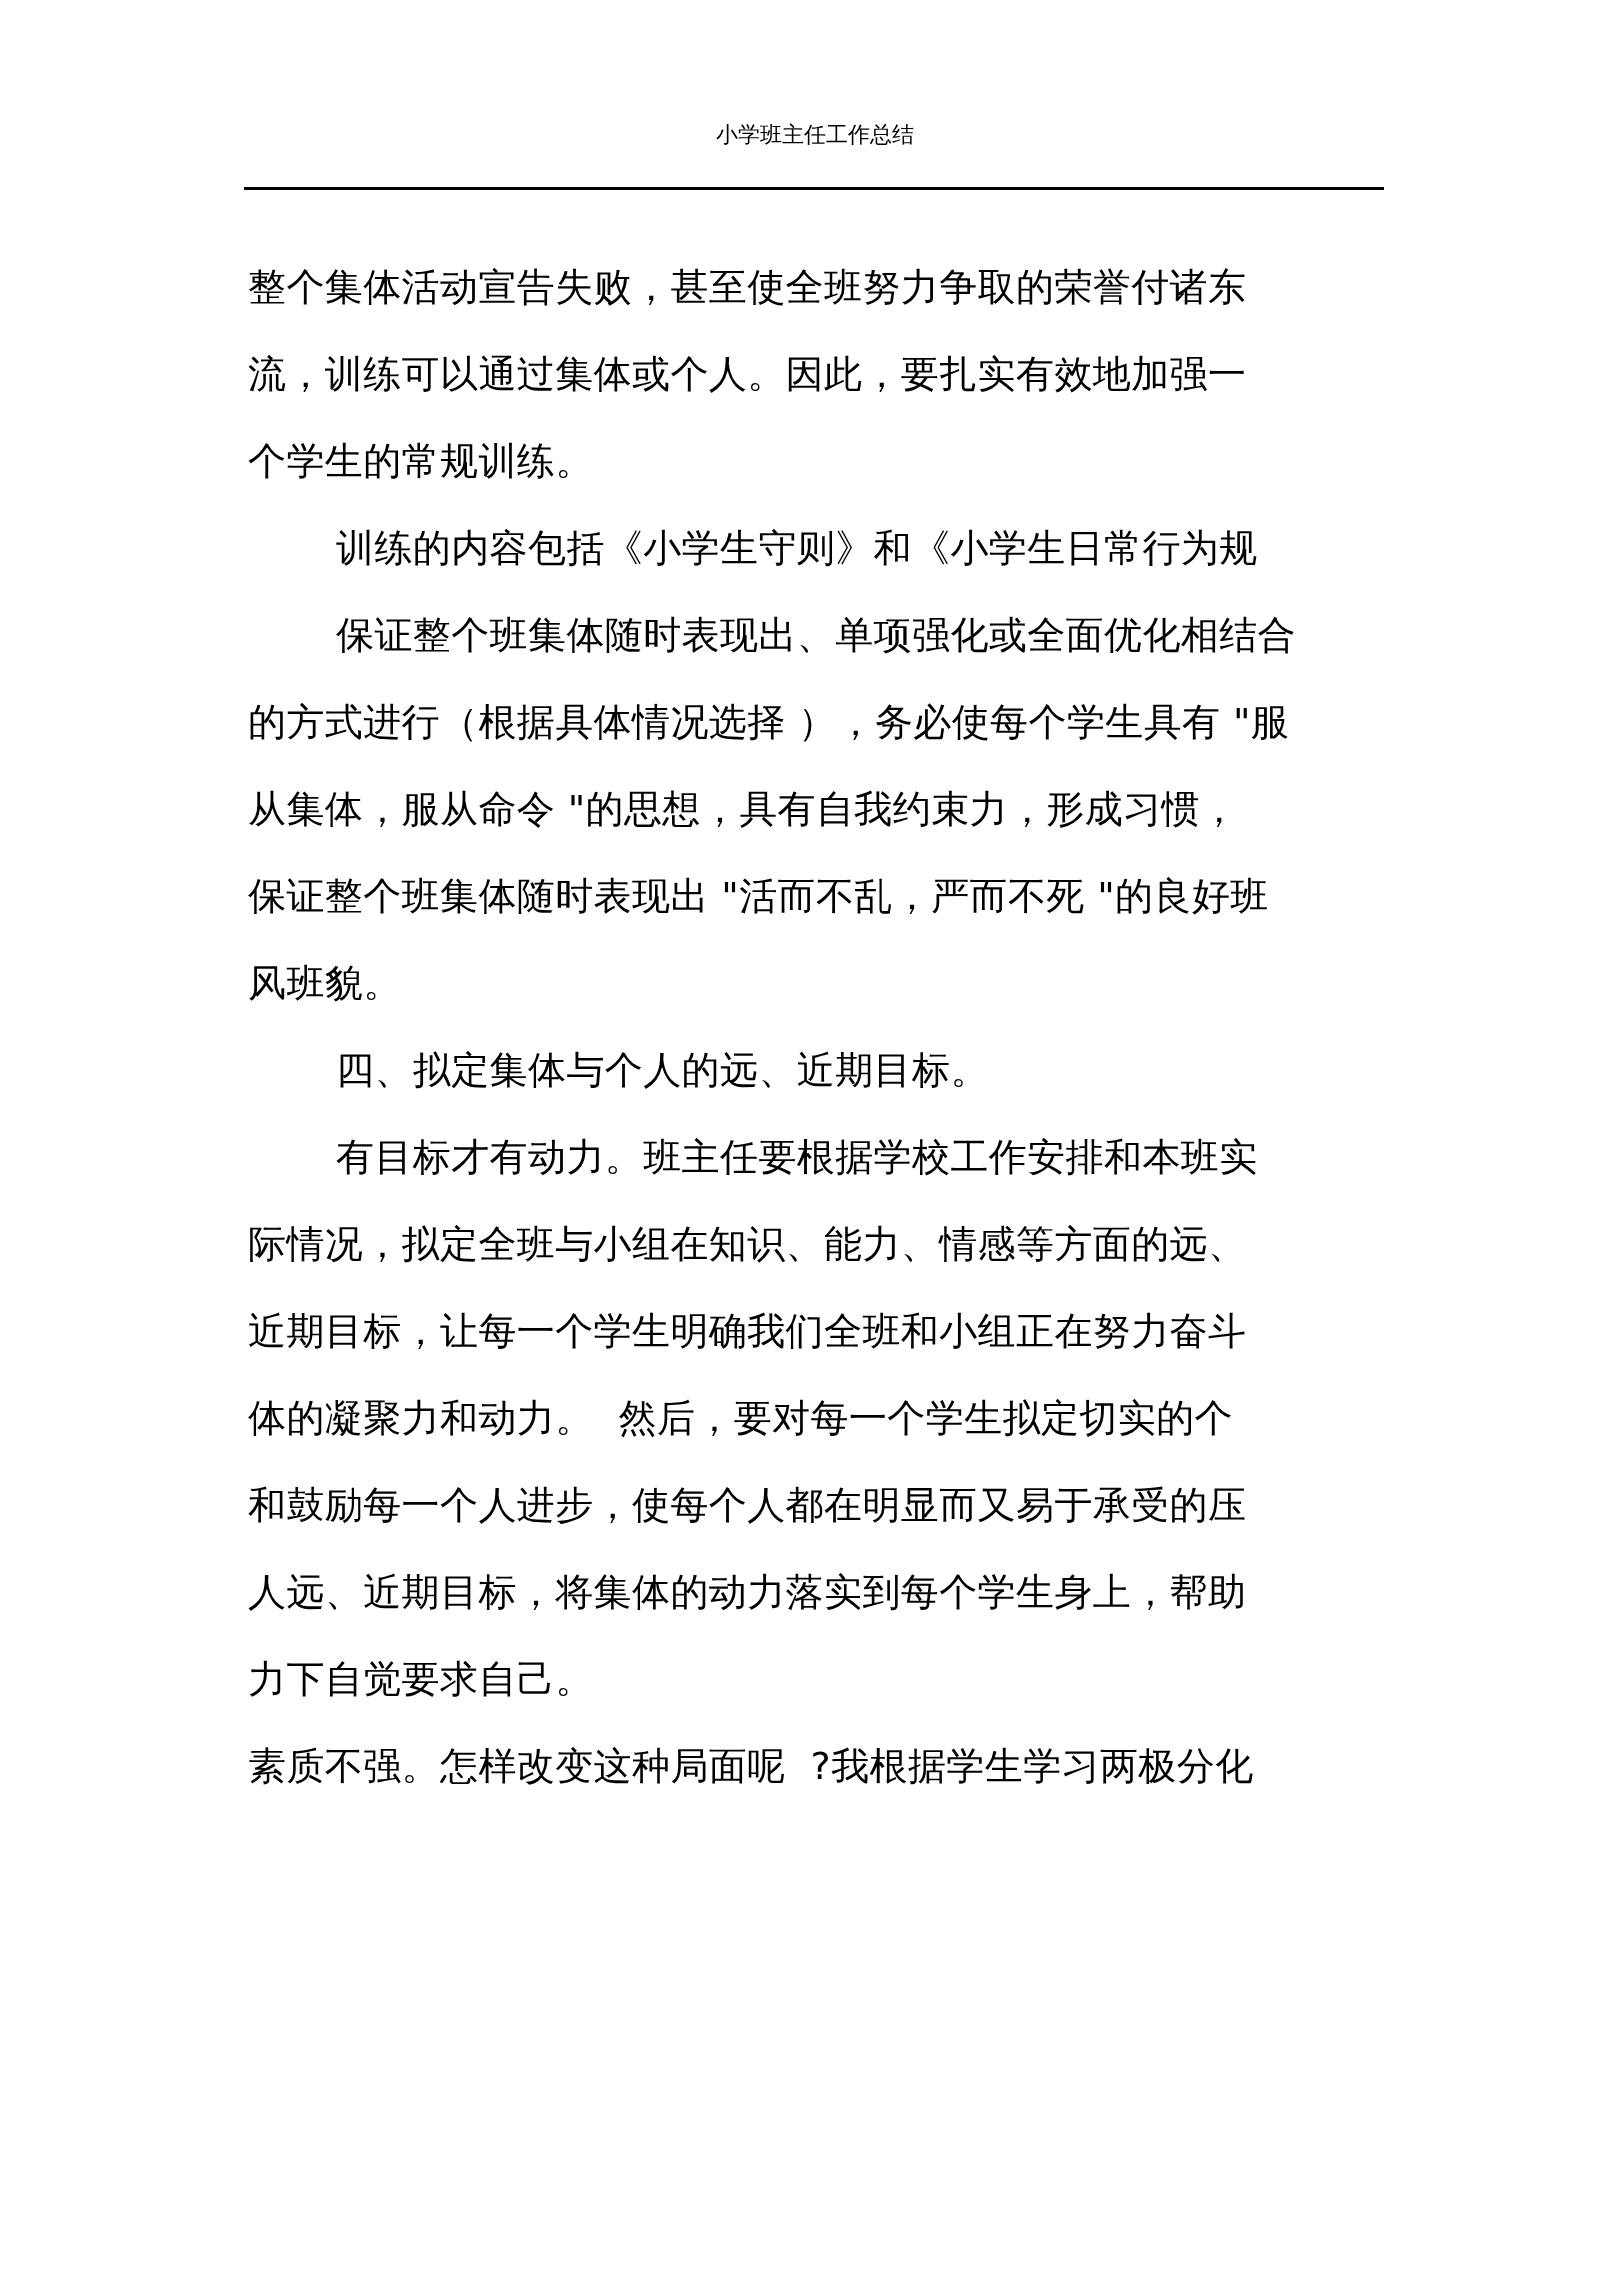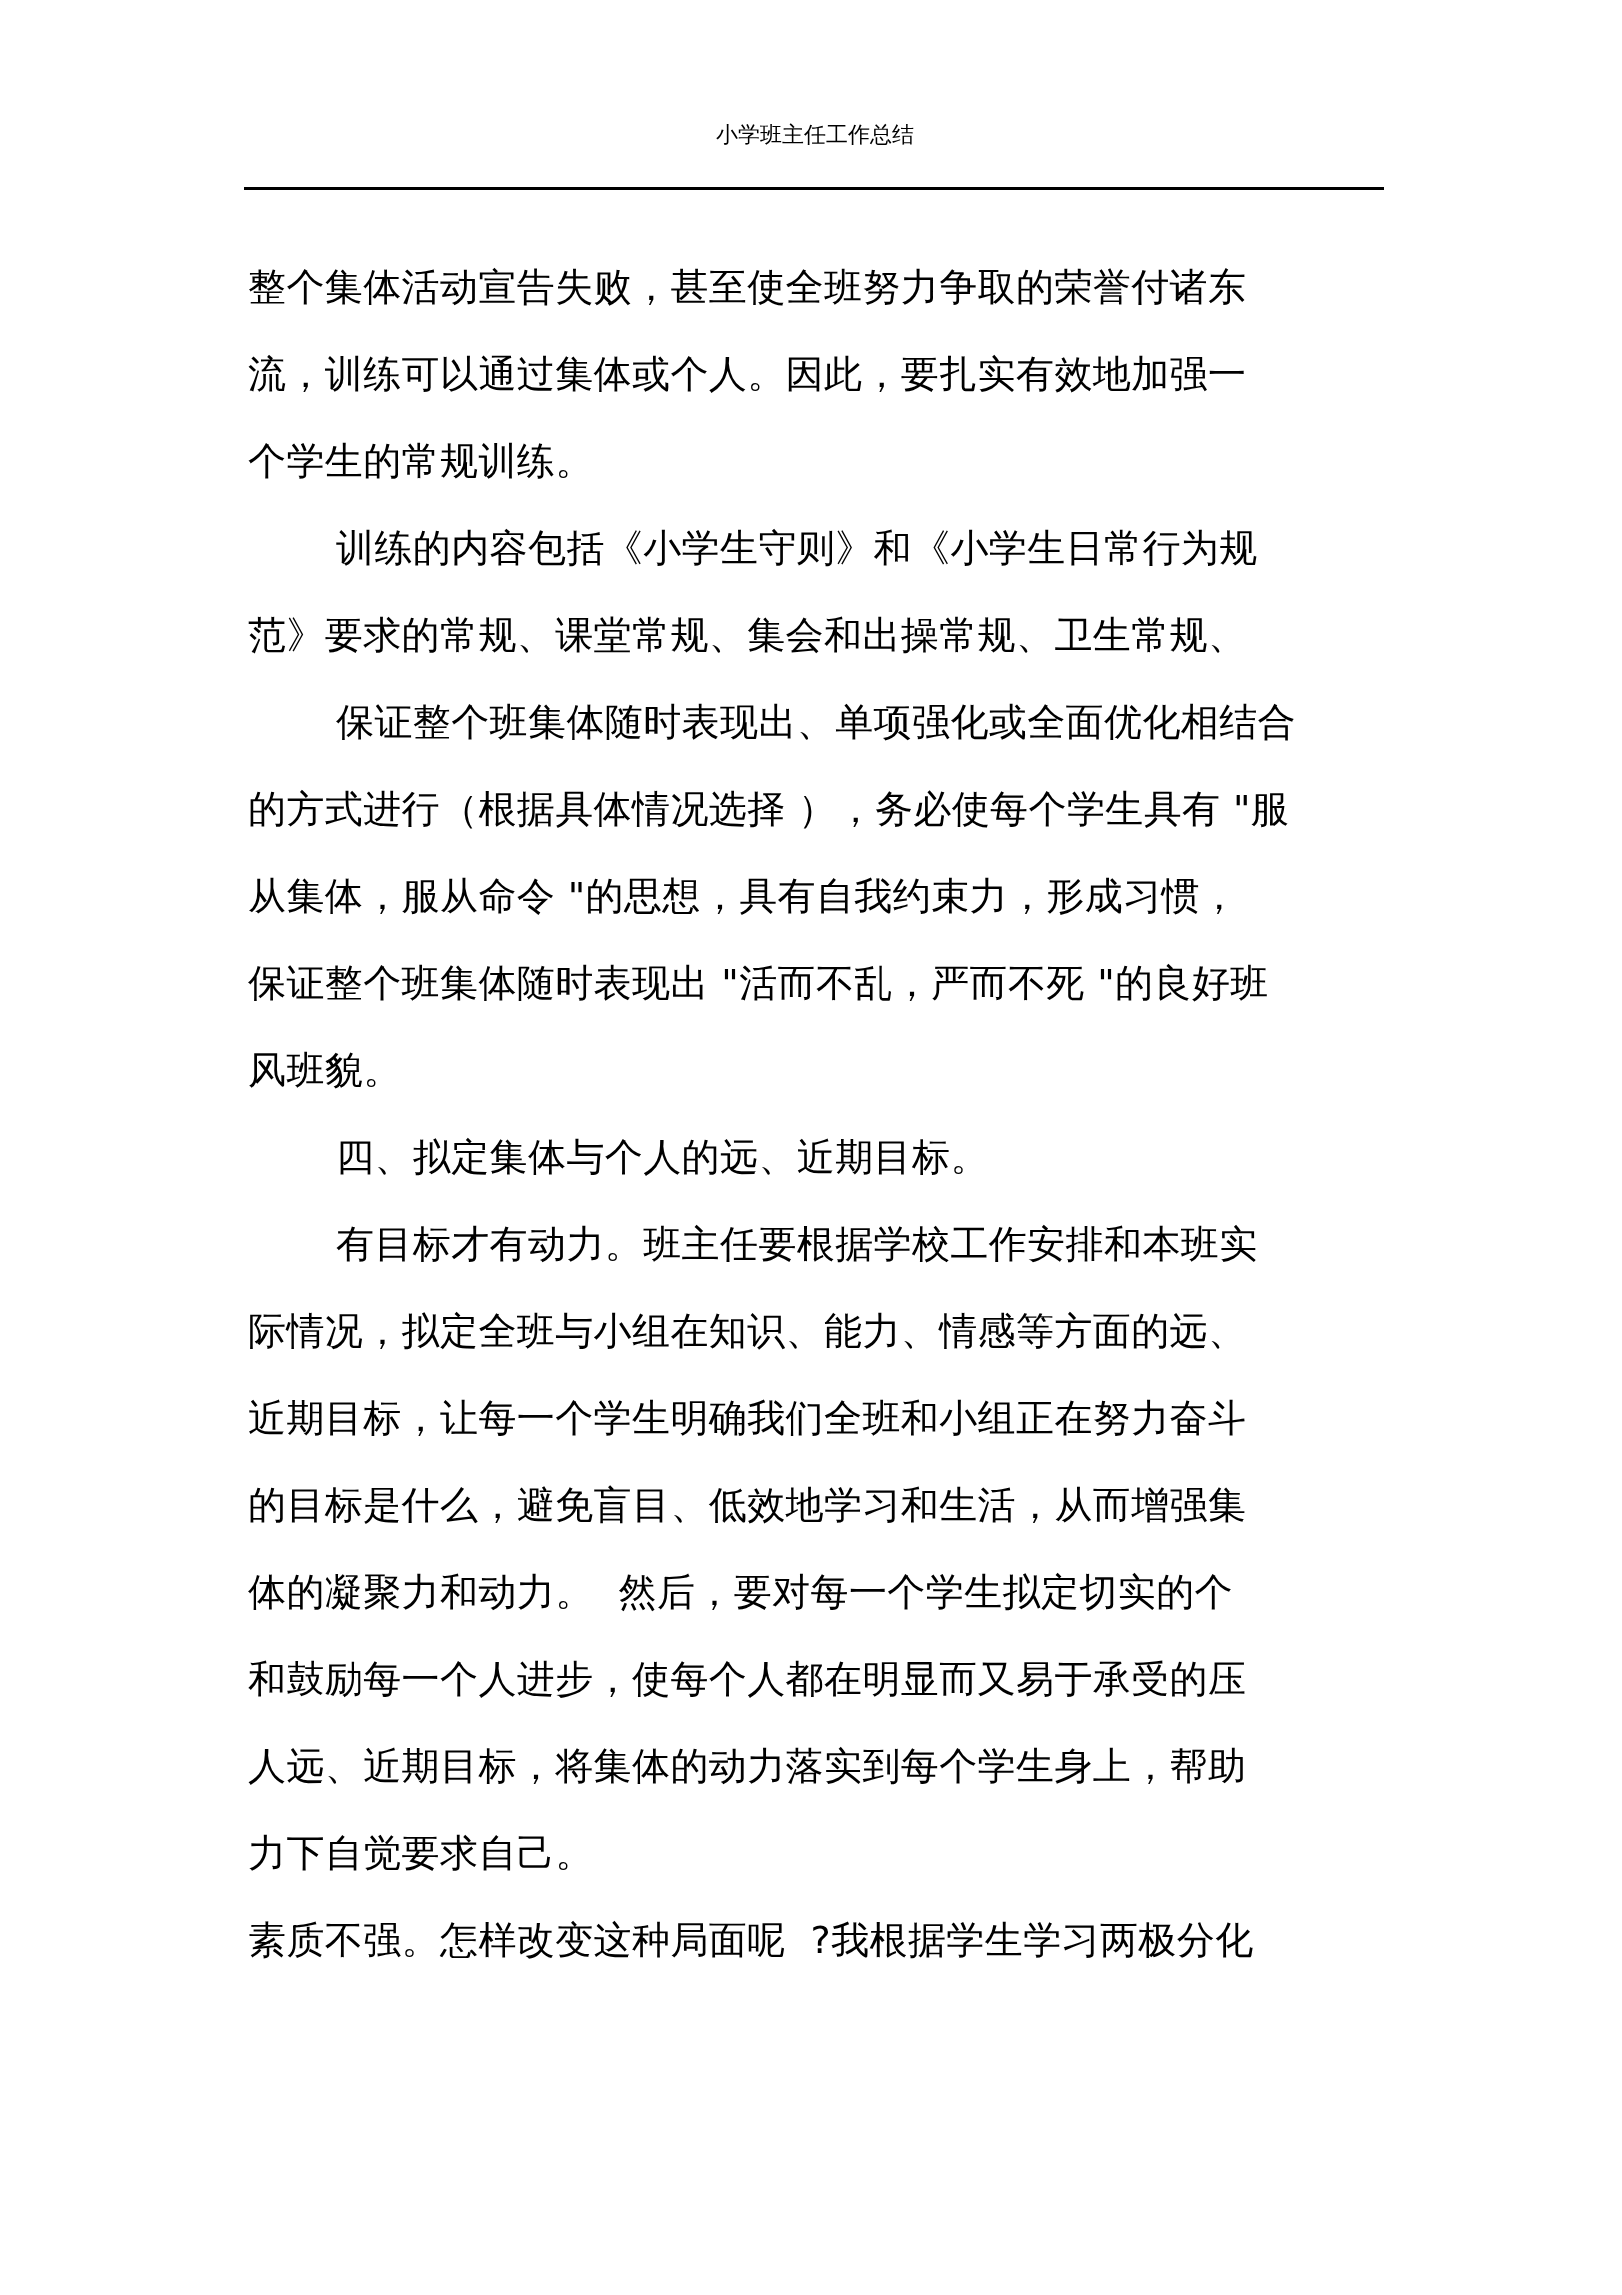--- a/index.html
+++ b/index.html
@@ -16,30 +16,28 @@
 <body>
 
 <div class="header">小学班主任工作总结</div>
 <div class="rule"></div>
 
 <div class="body">
   <div class="line">整个集体活动宣告失败，甚至使全班努力争取的荣誉付诸东</div>
   <div class="line">流，训练可以通过集体或个人。因此，要扎实有效地加强一</div>
   <div class="line">个学生的常规训练。</div>
   <div class="line indent">训练的内容包括《小学生守则》和《小学生日常行为规</div>
-  <div class="line">范》要求的常规、课堂常规、集会和出操常规、卫生常规、</div>
   <div class="line indent">保证整个班集体随时表现出、单项强化或全面优化相结合</div>
   <div class="line">的方式进行（根据具体情况选择 ），务必使每个学生具有 "服</div>
   <div class="line">从集体，服从命令 "的思想，具有自我约束力，形成习惯，</div>
   <div class="line">保证整个班集体随时表现出 "活而不乱，严而不死 "的良好班</div>
   <div class="line">风班貌。</div>
   <div class="line indent">四、拟定集体与个人的远、近期目标。</div>
   <div class="line indent">有目标才有动力。班主任要根据学校工作安排和本班实</div>
   <div class="line">际情况，拟定全班与小组在知识、能力、情感等方面的远、</div>
   <div class="line">近期目标，让每一个学生明确我们全班和小组正在努力奋斗</div>
-  <div class="line">的目标是什么，避免盲目、低效地学习和生活，从而增强集</div>
   <div class="line">体的凝聚力和动力。  然后，要对每一个学生拟定切实的个</div>
   <div class="line">和鼓励每一个人进步，使每个人都在明显而又易于承受的压</div>
   <div class="line">人远、近期目标，将集体的动力落实到每个学生身上，帮助</div>
   <div class="line">力下自觉要求自己。</div>
   <div class="line">素质不强。怎样改变这种局面呢  ?我根据学生学习两极分化</div>
 </div>
 
 
 </body></html>

